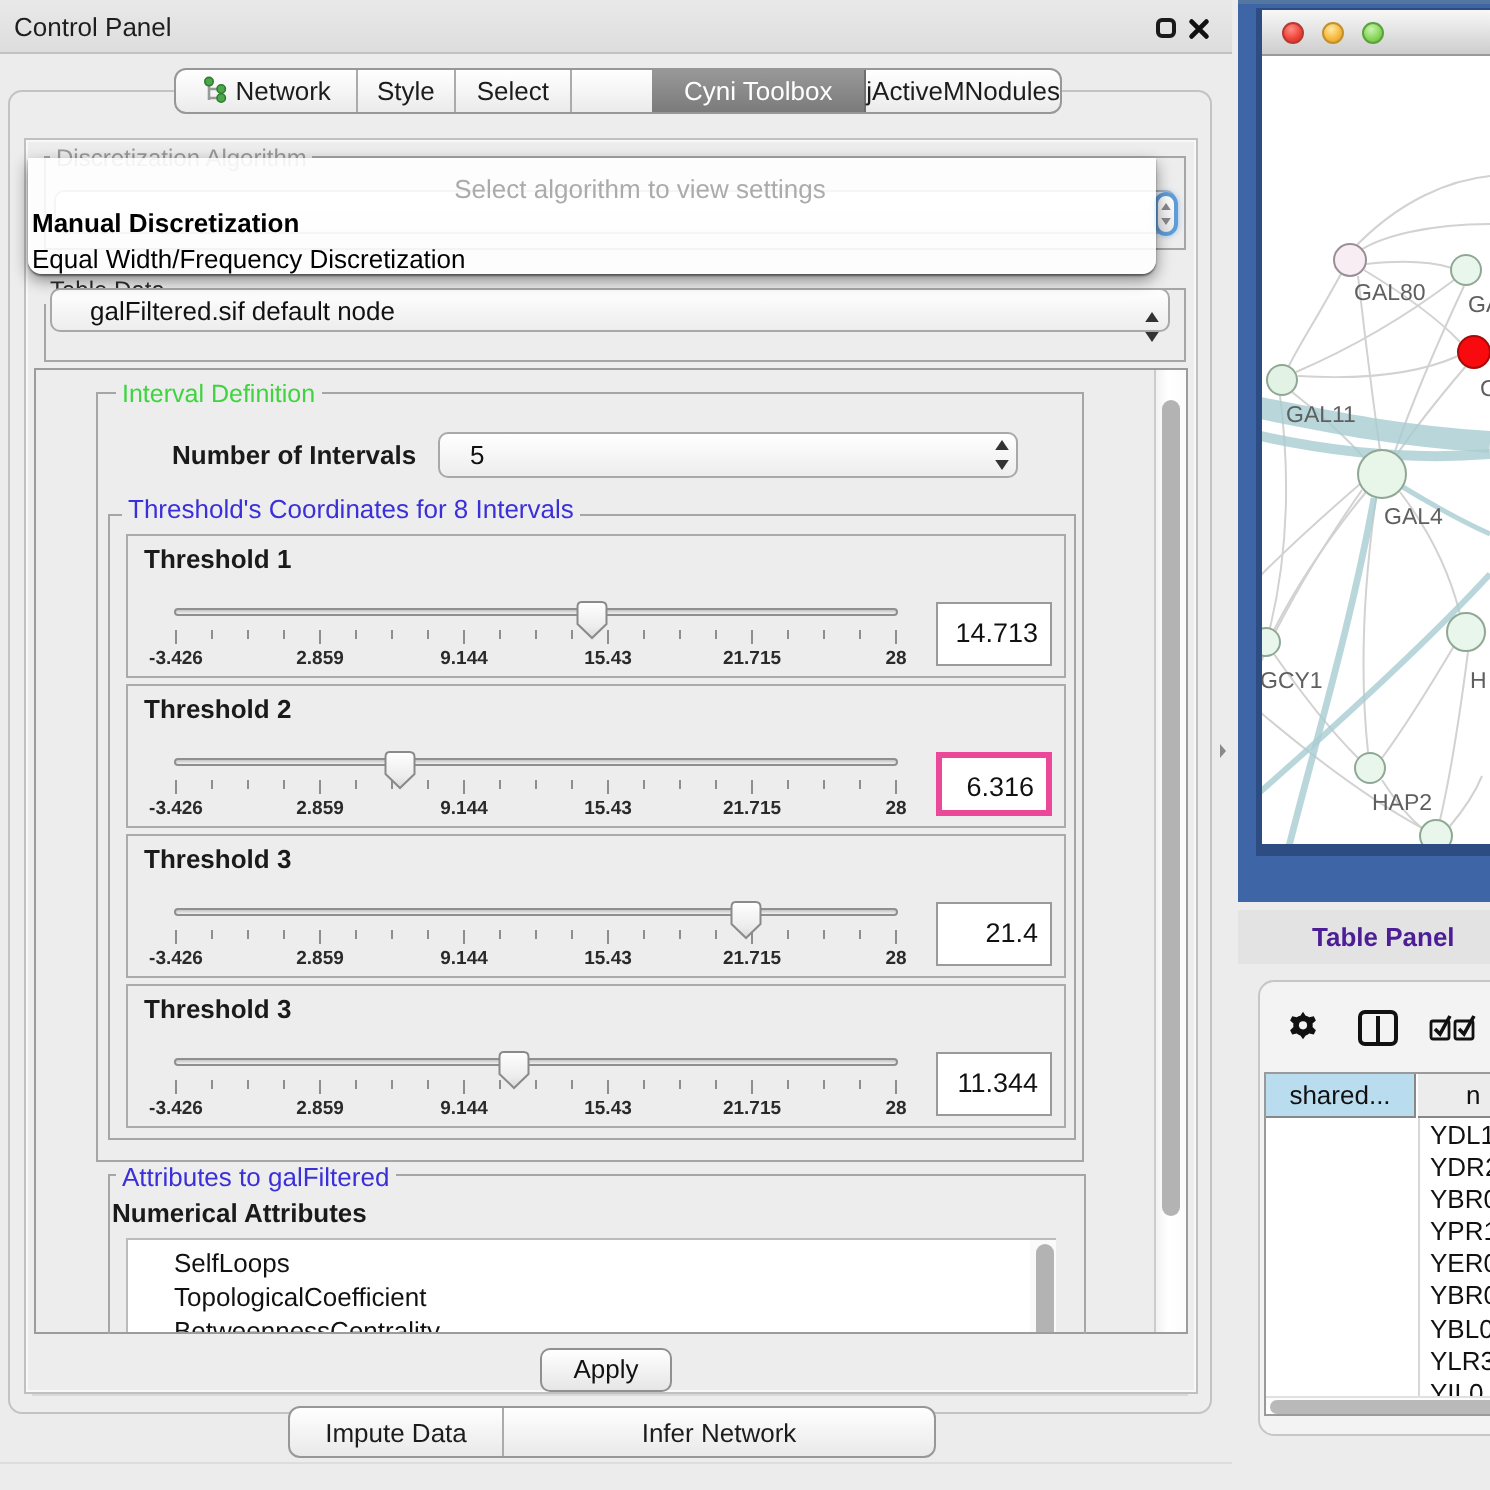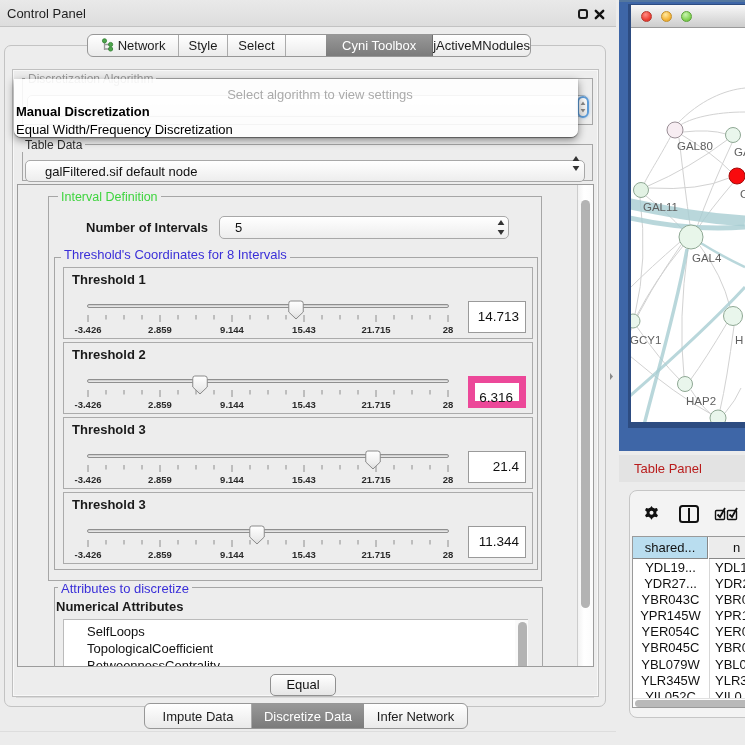--- a/index.html
+++ b/index.html
@@ -43,21 +43,21 @@
 
 <div class="abs" style="left:27px;top:95px;width:561px;height:22px;border:1px solid #adadad;border-radius:5px;background:linear-gradient(#ffffff,#eeeeee);"></div>
 <div class="abs" style="left:576.5px;top:96px;width:12.5px;height:22px;border:2.5px solid #5e9cd8;border-radius:6px;background:linear-gradient(#fdfdfd,#e8e8e8);box-shadow:0 0 3px #9bc0e8;"></div>
 <svg class="abs" style="left:578.5px;top:100px;" width="8" height="14" viewBox="0 0 8 14">
     <path d="M4 1.5 L6.4 5 L1.6 5 Z" fill="#888"></path>
     <path d="M4 12.5 L6.4 9 L1.6 9 Z" fill="#888"></path>
   </svg>
 
 <div class="abs" style="left:22px;top:144px;width:571px;height:37px;border:1px solid #a6a6a6;"></div>
 <div class="abs grouplab" style="left:22px;top:138px;">Table Data</div>
-<div class="abs" style="left:25px;top:160px;width:560px;height:22px;border:1px solid #a8a8a8;border-radius:5px;background:linear-gradient(#ffffff,#ededed);font-size:13px;color:#111;line-height:21px;padding-left:19px;">galFiltered.sif default node</div>
+<div class="abs" style="left:25px;top:144px;width:560px;height:22px;border:1px solid #a8a8a8;border-radius:5px;background:linear-gradient(#ffffff,#ededed);font-size:13px;color:#111;line-height:21px;padding-left:19px;">galFiltered.sif default node</div>
 <svg class="abs" style="left:570px;top:155px;" width="12" height="17" viewBox="0 0 12 17">
     <path d="M6 1 L9.4 6 L2.6 6 Z" fill="#333"></path>
     <path d="M6 16 L9.4 11 L2.6 11 Z" fill="#333"></path>
   </svg>
 
 <div class="abs" style="left:17px;top:184px;width:577px;height:483px;border:1px solid #9c9c9c;background:#ededed;"></div>
 
 <div class="abs" style="left:577px;top:185px;width:16px;height:481px;background:linear-gradient(90deg,#f2f2f2,#ffffff 40%,#fbfbfb);border-left:1px solid #cccccc;"></div>
 <div class="abs" style="left:581px;top:200px;width:9px;height:408px;background:#b3b3b3;border-radius:5px;"></div>
 
@@ -113,21 +113,21 @@
 <svg class="abs" style="left:190.8px;top:375px;" width="18" height="20" viewBox="0 0 17.5 20">
     <defs>
       <linearGradient id="g2" x1="0" y1="0" x2="0" y2="1">
         <stop offset="0" stop-color="#ffffff"></stop>
         <stop offset="0.7" stop-color="#ececec"></stop>
         <stop offset="1" stop-color="#d8d8d8"></stop>
       </linearGradient>
     </defs>
     <path d="M3.5 1 H13.5 Q16 1 16 3.5 V12 L8.75 19 L1.5 12 V3.5 Q1.5 1 3.5 1 Z" fill="url(#g2)" stroke="#8a8a8a" stroke-width="1"></path>
   </svg>
-<div class="abs" style="left:468px;top:376px;width:58px;height:32px;border:7px solid #ec4899;background:#fff;font-size:13.5px;color:#111;text-align:right;line-height:30px;padding-right:6px;">6.316</div>
+<div class="abs" style="left:468px;top:376px;width:58px;height:32px;border:3px solid #ec4899;background:#fff;font-size:13.5px;color:#111;text-align:right;line-height:30px;padding-right:6px;">6.316</div>
 
 <div class="abs" style="left:63px;top:417px;width:470px;height:72px;border:1px solid #ababab;background:#ededed;"></div>
 <div class="abs" style="left:72px;top:422px;font-size:13px;font-weight:bold;color:#1a1a1a;">Threshold 3</div>
 <div class="abs" style="left:87px;top:453.9px;width:362px;height:4.5px;border:1px solid #8f8f8f;border-radius:3px;background:linear-gradient(#c6c6c6,#f0f0f0);"></div>
 <svg class="abs" style="left:87px;top:465px;" width="364" height="8" viewBox="0 0 364 8">
     <path d="M1 0 V7 M19 0 V4.5 M37 0 V4.5 M55 0 V4.5 M73 0 V7 M91 0 V4.5 M109 0 V4.5 M127 0 V4.5 M145 0 V7 M163 0 V4.5 M181 0 V4.5 M199 0 V4.5 M217 0 V7 M235 0 V4.5 M253 0 V4.5 M271 0 V4.5 M289 0 V7 M307 0 V4.5 M325 0 V4.5 M343 0 V4.5 M361 0 V7" stroke="#8e8e8e" stroke-width="1"></path>
   </svg>
 <div class="abs" style="left:58px;top:474px;width:60px;text-align:center;font-size:9.5px;font-weight:bold;color:#2a2a2a;">-3.426</div>
 <div class="abs" style="left:130px;top:474px;width:60px;text-align:center;font-size:9.5px;font-weight:bold;color:#2a2a2a;">2.859</div>
 <div class="abs" style="left:202px;top:474px;width:60px;text-align:center;font-size:9.5px;font-weight:bold;color:#2a2a2a;">9.144</div>
@@ -164,34 +164,33 @@
         <stop offset="0" stop-color="#ffffff"></stop>
         <stop offset="0.7" stop-color="#ececec"></stop>
         <stop offset="1" stop-color="#d8d8d8"></stop>
       </linearGradient>
     </defs>
     <path d="M3.5 1 H13.5 Q16 1 16 3.5 V12 L8.75 19 L1.5 12 V3.5 Q1.5 1 3.5 1 Z" fill="url(#g4)" stroke="#8a8a8a" stroke-width="1"></path>
   </svg>
 <div class="abs" style="left:468px;top:526px;width:58px;height:32px;border:1px solid #9a9a9a;background:#fff;font-size:13.5px;color:#111;text-align:right;line-height:30px;padding-right:6px;">11.344</div>
 
 <div class="abs" style="left:54px;top:587px;width:489px;height:80px;border:1px solid #a6a6a6;border-bottom:none;"></div>
-<div class="abs grouplab" style="left:58px;top:581px;color:#3a2fd8;font-size:13px;">Attributes to discretize</div>
+<div class="abs grouplab" style="left:58px;top:581px;color:#3a2fd8;font-size:13px;">Attributes to galFiltered</div>
 <div class="abs" style="left:56px;top:599px;font-size:13px;font-weight:bold;color:#1a1a1a;">Numerical Attributes</div>
 <div class="abs" style="left:63px;top:619px;width:465px;height:47px;background:#ffffff;border:1px solid #bbbbbb;border-bottom:none;overflow:hidden;">
   <div style="font-size:13px;color:#111;padding:3px 0 0 23px;line-height:17.1px;">SelfLoops<br>TopologicalCoefficient<br>BetweennessCentrality</div>
 </div>
 <div class="abs" style="left:515px;top:620px;width:13px;height:46px;background:#fafafa;"></div>
 <div class="abs" style="left:518px;top:622px;width:9px;height:44px;background:#b3b3b3;border-radius:5px 5px 0 0;"></div>
 
 <div class="abs" style="left:16px;top:697px;width:578px;height:1px;background:#d9d9d9;"></div>
-<div class="abs" style="left:270px;top:674px;width:66px;height:22px;border:1px solid #909090;border-radius:5px;background:linear-gradient(#ffffff,#e6e6e6);font-size:13px;color:#111;text-align:center;line-height:20px;">Equal</div>
+<div class="abs" style="left:270px;top:674px;width:66px;height:22px;border:1px solid #909090;border-radius:5px;background:linear-gradient(#ffffff,#e6e6e6);font-size:13px;color:#111;text-align:center;line-height:20px;">Apply</div>
 
 <div class="abs" style="left:144px;top:703px;width:324px;height:26px;border:1px solid #979797;border-radius:6px;background:linear-gradient(#ffffff,#e9e9e9);overflow:hidden;display:flex;font-size:13px;color:#1c1c1c;">
   <div style="width:107px;display:flex;align-items:center;justify-content:center;border-right:1px solid #ababab;">Impute Data</div>
-  <div style="width:112px;display:flex;align-items:center;justify-content:center;background:linear-gradient(#989898,#7b7b7b);color:#fff;">Discretize Data</div>
   <div style="flex:1;display:flex;align-items:center;justify-content:center;">Infer Network</div>
 </div>
 <div class="abs" style="left:0px;top:731px;width:616px;height:1px;background:#dddddd;"></div>
 
 <div class="abs" style="left:14px;top:79px;width:564px;height:58px;background:rgba(255,255,255,0.88);border-radius:0 0 7px 7px;box-shadow:0 1px 1px rgba(0,0,0,0.45), 0 3px 8px rgba(0,0,0,0.45);z-index:50;"></div>
 <div class="abs" style="left:14px;top:87px;width:612px;text-align:center;font-size:13px;color:#ababab;z-index:51;">Select algorithm to view settings</div>
 <div class="abs" style="left:16px;top:104px;font-size:13px;font-weight:bold;color:#000;z-index:51;">Manual Discretization</div>
 <div class="abs" style="left:16px;top:121.5px;font-size:13px;color:#000;z-index:51;">Equal Width/Frequency Discretization</div>
 
 <div class="abs" style="left:609px;top:366px;width:5px;height:7px;"><svg width="5" height="7">
@@ -259,21 +258,21 @@
       <text x="643" y="211">GAL11</text>
       <text x="692" y="262">GAL4</text>
       <text x="630" y="344">GCY1</text>
       <text x="735" y="344">H</text>
       <text x="686" y="405">HAP2</text>
     </g>
   </svg>
 </div>
 
 <div class="abs" style="left:619px;top:455px;width:126px;height:27px;background:#e3e3e3;"></div>
-<div class="abs" style="left:634px;top:461px;font-size:13px;color:#b91c1c;">Table Panel</div>
+<div class="abs" style="left:656px;top:461px;font-size:13px;color:#4c1d95;font-weight:bold;">Table Panel</div>
 
 <div class="abs" style="left:629px;top:490px;width:130px;height:228px;border:1px solid #c6c6c6;border-radius:8px;background:#f3f3f3;"></div>
 
 <svg class="abs" style="left:644px;top:505px;" width="15" height="15" viewBox="0 0 17 17">
     <path d="M8.5 1 L10 3.2 A5.5 5.5 0 0 1 12 4.1 L14.6 3.5 L15.8 5.9 L13.9 7.7 A5.5 5.5 0 0 1 13.9 9.7 L15.8 11.5 L14.6 13.9 L12 13.3 A5.5 5.5 0 0 1 10 14.4 L8.5 16.6 L7 14.4 A5.5 5.5 0 0 1 5 13.3 L2.4 13.9 L1.2 11.5 L3.1 9.7 A5.5 5.5 0 0 1 3.1 7.7 L1.2 5.9 L2.4 3.5 L5 4.1 A5.5 5.5 0 0 1 7 3.2 Z" fill="#111"></path>
     <circle cx="8.5" cy="8.7" r="2.3" fill="#f3f3f3"></circle>
   </svg>
 <div class="abs" style="left:679px;top:505px;width:19.5px;height:18px;border:2.8px solid #111;border-radius:3.5px;"></div>
 <div class="abs" style="left:687.7px;top:507.5px;width:2.5px;height:13px;background:#111;"></div>
 <svg class="abs" style="left:713px;top:505px;" width="27" height="17" viewBox="0 0 27 17">
@@ -282,17 +281,16 @@
       <path d="M4.5 9.5 L7 12 L12 3" stroke-width="1.8"></path>
       <rect x="14.5" y="5.5" width="9" height="9" rx="1" stroke-width="1.4"></rect>
       <path d="M16.5 9.5 L19 12 L24 3" stroke-width="1.8"></path>
     </g>
   </svg>
 
 <div class="abs" style="left:632px;top:536px;width:113px;height:172px;border:1px solid #9a9a9a;border-right:none;background:#fff;overflow:hidden;">
   <div style="position:absolute;left:0;top:0;width:75px;height:22px;background:#b9ddef;border-bottom:1px solid #888;border-right:1px solid #888;font-size:13px;color:#111;text-align:center;line-height:21px;">shared...</div>
   <div style="position:absolute;left:76px;top:0;width:40px;height:22px;background:#ececec;border-bottom:1px solid #888;font-size:13px;color:#111;padding-left:24px;line-height:21px;">n</div>
   <div style="position:absolute;left:75.5px;top:22px;width:1px;height:140px;background:#d7d7d7;"></div>
-  <div style="position:absolute;left:0;top:23px;width:75px;font-size:13px;color:#111;text-align:center;line-height:16.1px;">YDL19...<br>YDR27...<br>YBR043C<br>YPR145W<br>YER054C<br>YBR045C<br>YBL079W<br>YLR345W<br>YIL052C</div>
   <div style="position:absolute;left:82px;top:23px;width:70px;font-size:13px;color:#111;line-height:16.1px;">YDL1<br>YDR2<br>YBR0<br>YPR1<br>YER0<br>YBR0<br>YBL0<br>YLR3<br>YIL0</div>
   <div style="position:absolute;left:0;top:161px;width:113px;height:11px;background:#fdfdfd;border-top:1px solid #e0e0e0;"></div>
   <div style="position:absolute;left:2px;top:163px;width:120px;height:7px;background:#b9b9b9;border-radius:4px;"></div>
 </div>
 
 </body></html>

